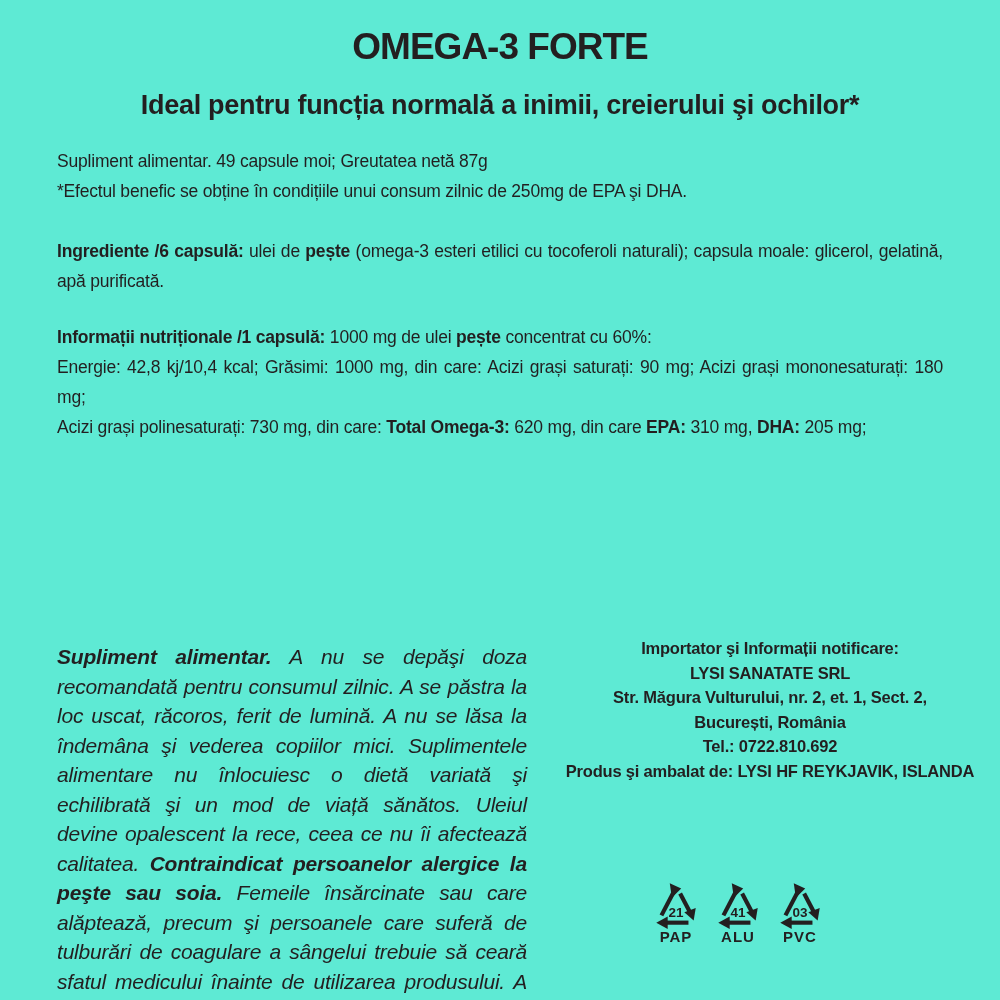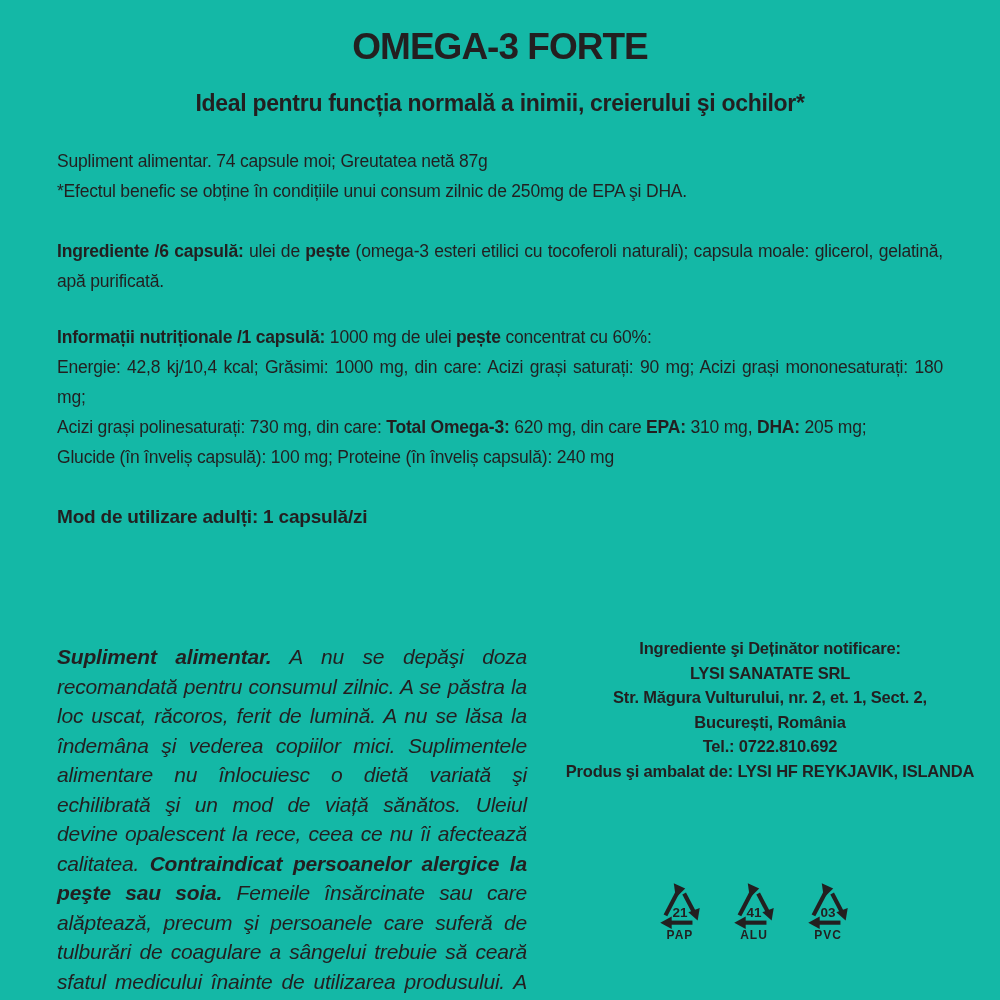--- a/index.html
+++ b/index.html
@@ -1,25 +1,25 @@
 <!DOCTYPE html>
 <html><head>
 <meta charset="utf-8">
 <style>
   * { margin:0; padding:0; box-sizing:border-box; }
   html,body { background:#fff; }
   .page {
-    position:relative; width:1000px; height:1000px; background:#14b8a6;
+    position:relative; width:1000px; height:1000px; background:#5eead4;
     font-family:"Liberation Sans", sans-serif; color:#231f20; overflow:hidden;
   }
   .b { font-weight:700; }
 
   .header { position:absolute; top:26px; left:0; width:1000px; text-align:center; }
   .title { font-size:37px; font-weight:700; letter-spacing:-1px; }
-  .subtitle { margin-top:22px; font-size:23px; font-weight:700; letter-spacing:-0.3px; }
+  .subtitle { margin-top:22px; font-size:27px; font-weight:700; letter-spacing:-0.3px; }
 
   .body-col {
     position:absolute; left:57px; top:146px; width:886px;
     font-size:17.5px; line-height:30px; letter-spacing:-0.2px;
   }
   .body-col p { margin:0; }
   .just { text-align:justify; }
   .gap-lg { margin-top:30px !important; }
   .gap-md { margin-top:26px !important; }
   .usage-line { font-weight:700; font-size:19px; }
@@ -32,61 +32,59 @@
   .warnings .bi { font-weight:700; }
 
   .importer {
     position:absolute; left:560px; top:636px; width:420px;
     text-align:center; font-size:16.5px; line-height:24.5px; font-weight:700;
     letter-spacing:-0.2px;
   }
   .importer .reg { font-weight:400; font-size:16px; }
 
   .recycle-row {
-    position:absolute; left:544px; top:880px; width:420px;
-    display:flex; justify-content:center; gap:16px;
+    position:absolute; left:528px; top:880px; width:420px;
+    display:flex; justify-content:center; gap:4px;
   }
   .recycle-item { display:flex; flex-direction:column; align-items:center; width:58px; }
   .recycle-item svg { display:block; }
-  .recycle-label { font-size:12px; font-weight:700; letter-spacing:1px; margin-top:-2px; }
+  .recycle-label { font-size:15px; font-weight:700; letter-spacing:1px; margin-top:-2px; }
 </style>
 </head>
 <body>
 
 <div class="page">
 
   <div class="header">
     <div class="title">OMEGA-3 FORTE</div>
     <div class="subtitle">Ideal pentru funcția normală a inimii, creierului şi ochilor*</div>
   </div>
 
   <div class="body-col">
 
-    <p>Supliment alimentar. 74 capsule moi; Greutatea netă 87g</p>
+    <p>Supliment alimentar. 49 capsule moi; Greutatea netă 87g</p>
     <p>*Efectul benefic se obține în condițiile unui consum zilnic de 250mg de EPA şi DHA.</p>
 
     <p class="just gap-lg"><span class="b">Ingrediente /6 capsulă:</span><span> ulei de </span><span class="b">pește</span><span> (omega-3 esteri etilici cu tocoferoli naturali); capsula moale: glicerol, gelatină, apă purificată.</span></p>
 
     <p class="gap-md"><span class="b">Informații nutriționale /1 capsulă:</span><span> 1000 mg de ulei </span><span class="b">pește</span><span> concentrat cu 60%:</span></p>
 
     <p class="just">Energie: 42,8 kj/10,4 kcal; Grăsimi: 1000 mg, din care: Acizi grași saturați: 90 mg; Acizi grași mononesaturați: 180 mg;</p>
 
     <p class="just"><span>Acizi grași polinesaturați: 730 mg, din care: </span><span class="b">Total Omega-3:</span><span> 620 mg, din care </span><span class="b">EPA:</span><span> 310 mg, </span><span class="b">DHA:</span><span> 205 mg;</span></p>
 
-    <p>Glucide (în înveliș capsulă): 100 mg; Proteine (în înveliș capsulă): 240 mg</p>
 
-    <p class="usage-line gap-lg">Mod de utilizare adulți: 1 capsulă/zi</p>
 
 
   </div>
 
   <div class="warnings"><span class="bi">Supliment alimentar.</span><span> A nu se depăşi doza recomandată pentru consumul zilnic. A se păstra la loc uscat, răcoros, ferit de lumină. A nu se lăsa la îndemâna şi vederea copiilor mici. Suplimentele alimentare nu înlocuiesc o dietă variată şi echilibrată şi un mod de viață sănătos. Uleiul devine opalescent la rece, ceea ce nu îi afectează calitatea. </span><span class="bi">Contraindicat persoanelor alergice la peşte sau soia.</span><span> Femeile însărcinate sau care alăptează, precum şi persoanele care suferă de tulburări de coagulare a sângelui trebuie să ceară sfatul medicului înainte de utilizarea produsului. A se consuma, de preferință, înainte de sfârșitul lunii înscrise pe ambalaj.</span></div>
 
   <div class="importer">
-    <div>Ingrediente şi Deținător notificare:</div>
+    <div>Importator şi Informații notificare:</div>
     <div>LYSI SANATATE SRL</div>
     <div>Str. Măgura Vulturului, nr. 2, et. 1, Sect. 2,</div>
     <div>București, România</div>
     <div>Tel.: 0722.810.692</div>
     <div>Produs şi ambalat de: LYSI HF REYKJAVIK, ISLANDA</div>
   </div>
 
   <div class="recycle-row">
 
     <div class="recycle-item">

